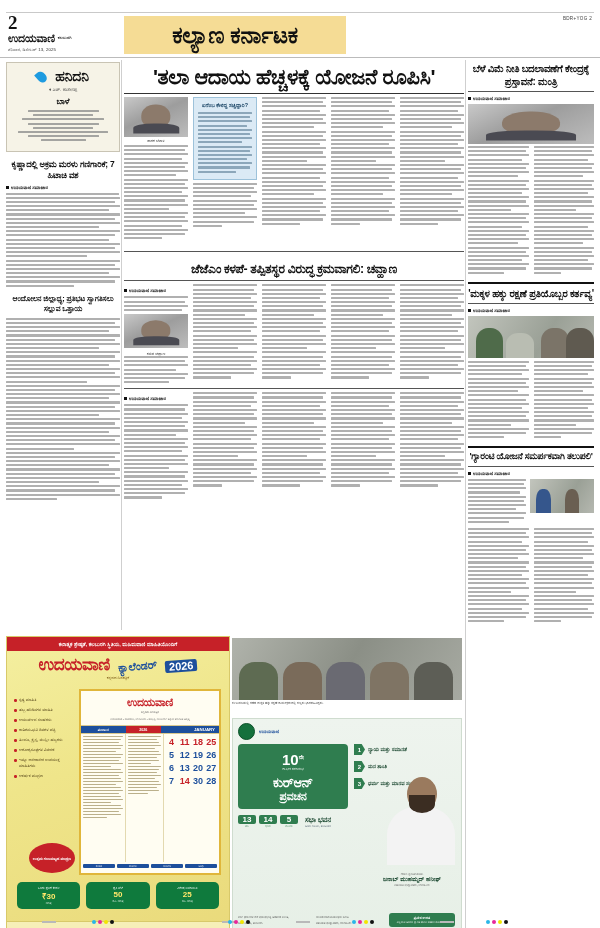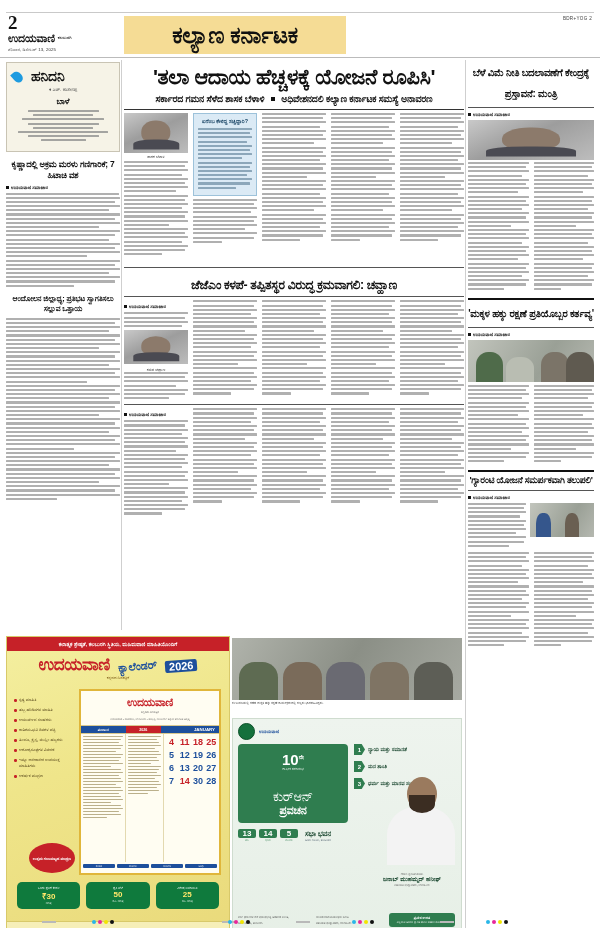--- a/index.html
+++ b/index.html
@@ -36,21 +36,21 @@
   .body-area { position:relative; width:600px; height:870px; padding:4px 6px 0 6px; }
 
   .leftcol { position:absolute; left:6px; top:4px; width:114px; }
   .centerarea { position:absolute; left:124px; top:4px; width:340px; }
   .rightcol { position:absolute; left:468px; top:4px; width:126px; }
 
   
   .hanidani {
     border:1px solid #c9c4b4; background:#f6f3e7; padding:5px 6px 7px; text-align:center;
   }
-  .hd-logo { display:flex; align-items:center; justify-content:flex-start; gap:9px; }
+  .hd-logo { display:flex; align-items:center; justify-content:center; gap:9px; }
   .droplet { width:9px; height:12px; background:#1e9be0; border-radius:0 60% 55% 55%; transform:rotate(-42deg); }
   .hd-title { font-size:14px; font-weight:700; color:#111; letter-spacing:-.2px; }
   .hd-byline { font-size:4.6px; color:#444; margin-top:2px; }
   .hd-sub { font-size:8px; font-weight:700; color:#111; margin-top:5px; }
   .hd-lines { margin-top:3px; }
   .hd-lines .tl { margin-left:auto; margin-right:auto; background:#8d8d8d; }
 
   .lhead {
     font-size:8.4px; font-weight:700; color:#111; line-height:11px;
     text-align:center; margin:7px 0 4px; letter-spacing:-.2px;
@@ -88,21 +88,21 @@
   .face {
     position:absolute; left:50%; top:48%; transform:translate(-50%,-50%);
     width:46%; height:58%; border-radius:48% 48% 42% 42%; background:#8c7a6b;
   }
   .face:after{ content:""; position:absolute; left:-28%; bottom:-26%; width:156%; height:44%; background:#4a4a52; border-radius:45% 45% 0 0;}
   .caption { font-size:4px; color:#333; text-align:center; margin-top:1px; line-height:5px; }
 
   
   .rhead {
     font-size:10px; font-weight:700; color:#111; text-align:center;
-    line-height:21px; letter-spacing:-.3px;
+    line-height:13px; letter-spacing:-.3px;
   }
   .rhead.sm { font-size:9px; line-height:11.5px; }
   .rule-thin { height:1px; background:#555; margin:3px 0; }
   .rule-thick { height:2px; background:#111; margin:4px 0 3px; }
 
   
   .cal-ad {
     position:absolute; left:6px; top:578px; width:224px; height:316px;
     background:linear-gradient(160deg,#f4efa0 0%,#efe58a 40%,#e9d97a 100%);
     border:1px solid #d8c96a; overflow:hidden;
@@ -169,21 +169,21 @@
   .qa-emblem { width:17px; height:17px; border-radius:50%; background:#14703c; border:1.5px solid #0c5129; }
   .qa-brand { font-size:4.6px; font-weight:700; color:#1d4f9c; line-height:5px; }
   .qa-main { display:flex; padding:4px 5px 0; }
   .qa-left { width:110px; }
   .qa-greenbox {
     background:#2f7d4f; border-radius:4px; padding:6px 4px; text-align:center; color:#fff;
   }
   .qa-10 { font-size:15px; font-weight:700; line-height:15px; }
   .qa-10 sup { font-size:6px; }
   .qa-sm { font-size:3.4px; opacity:.9; }
-  .qa-big { font-size:13px; font-weight:400; line-height:15px; margin-top:18px; letter-spacing:-.3px; }
+  .qa-big { font-size:13px; font-weight:700; line-height:15px; margin-top:4px; letter-spacing:-.3px; }
   .qa-big2 { font-size:11px; font-weight:700; line-height:13px; letter-spacing:-.3px; }
   .qa-right { flex:1; padding-left:6px; }
   .qa-item { display:flex; align-items:center; gap:3px; margin-bottom:6px; }
   .qa-num {
     width:11px; height:11px; background:#2f7d4f; color:#fff; font-size:6px; font-weight:700;
     display:flex; align-items:center; justify-content:center;
     clip-path: polygon(0 0, 70% 0, 100% 50%, 70% 100%, 0 100%);
   }
   .qa-itxt { font-size:5.2px; color:#14422a; font-weight:700; line-height:7px; }
   .qa-dates { display:flex; align-items:center; gap:3px; padding:6px 5px 0; }
@@ -349,25 +349,20 @@
           <div class="tl s2"></div>
           <div class="tl s1"></div>
           <div class="tl s7"></div>
       </div>
     </div>
 
     <div class="centerarea">
 
       <div class="mainhead">'ತಲಾ ಆದಾಯ ಹೆಚ್ಚಳಕ್ಕೆ ಯೋಜನೆ ರೂಪಿಸಿ'</div>
 
-      <div class="subhead">
-        <span>ಸರ್ಕಾರದ ಗಮನ ಸೆಳೆದ ಶಾಸಕ ಬೆಳಾಳಿ</span>
-        <span class="bullet"></span>
-        <span>ಅಧಿವೇಶನದಲಿ ಕಲ್ಯಾಣ ಕರ್ನಾಟಕ ಸಮಸ್ಯೆ ಅನಾವರಣ</span>
-      </div>
       <div class="rulefull"></div>
 
       <div class="fivecol">
         <div>
           <div class="photo" style="height:40px">
             <span class="face"></span>
           </div>
           <div class="caption">ಶಾಸಕ ಬೆಳಾಳಿ</div>
           <div style="margin-top:2px">
             <div class="tl s1"></div>

